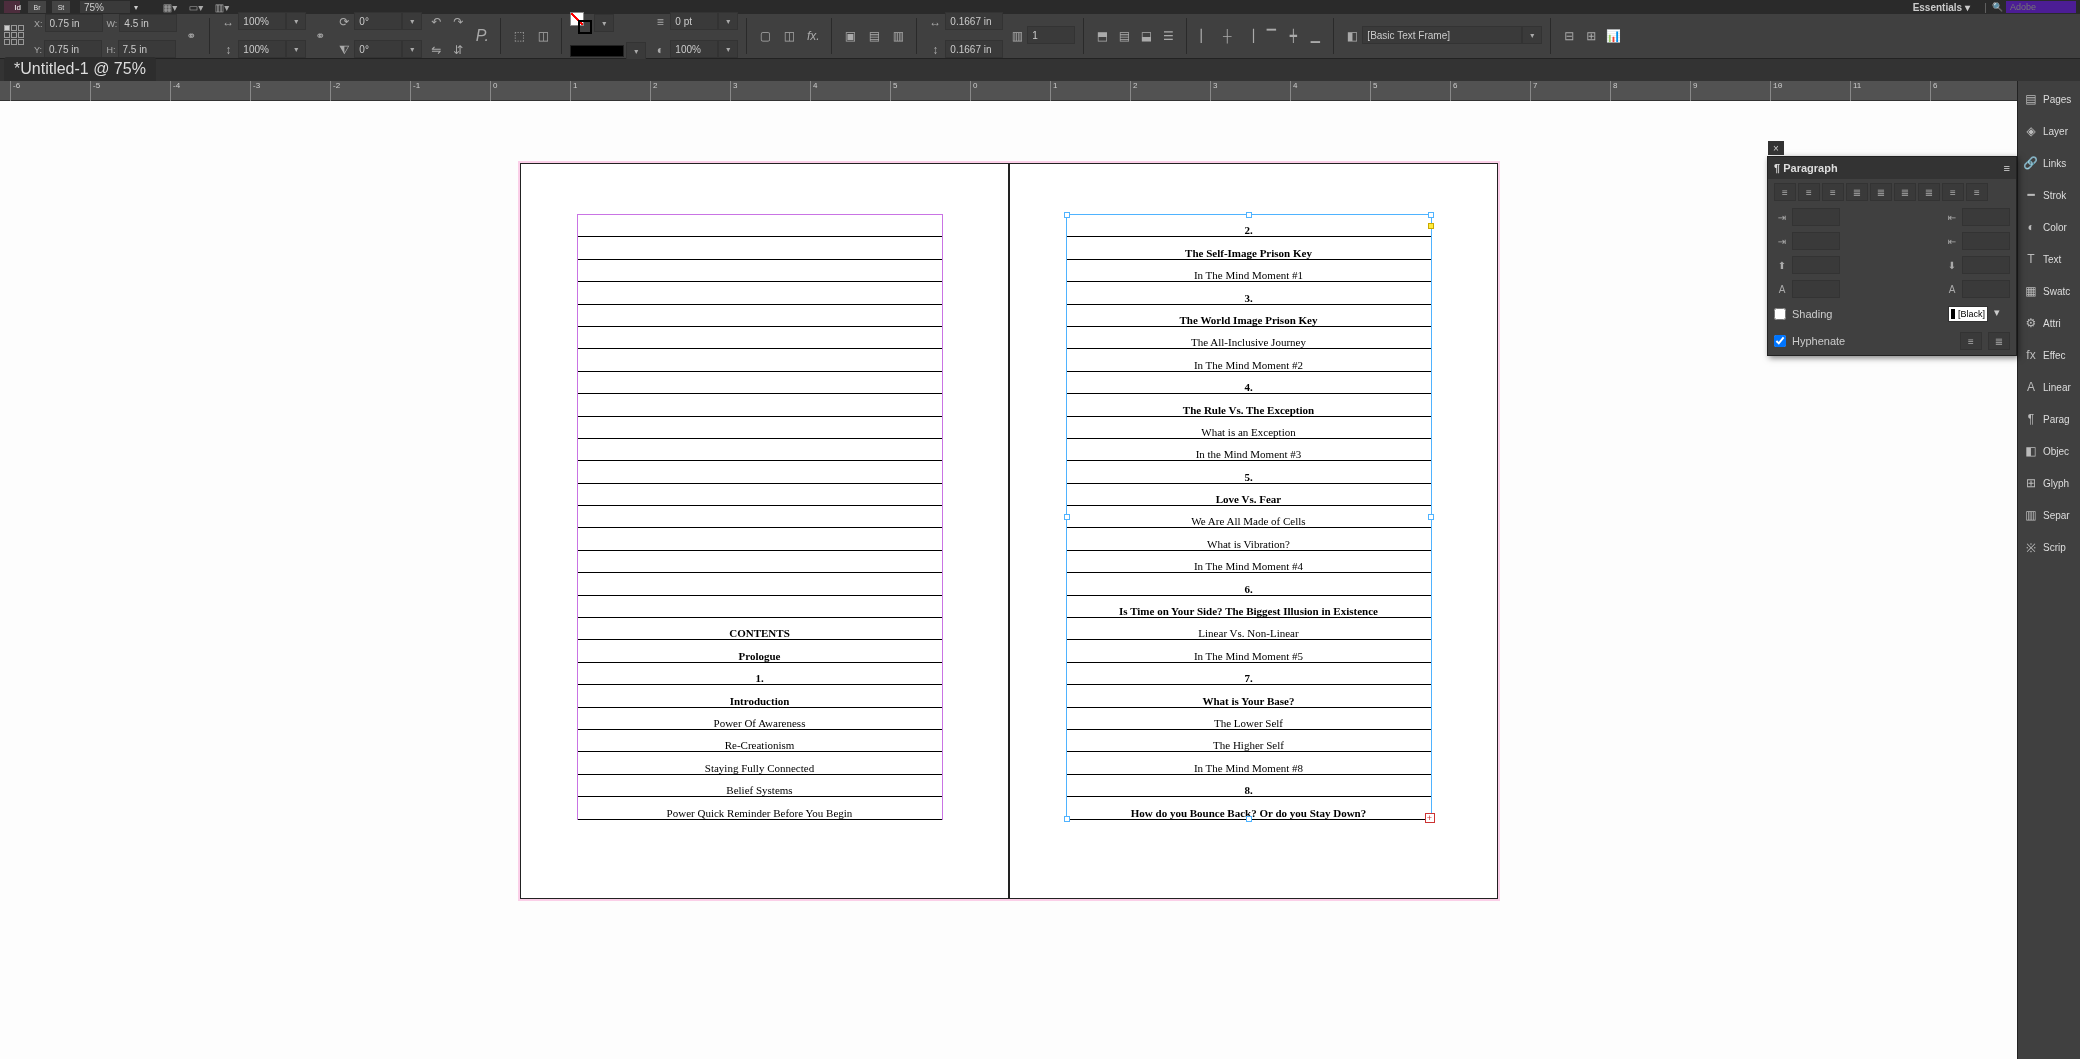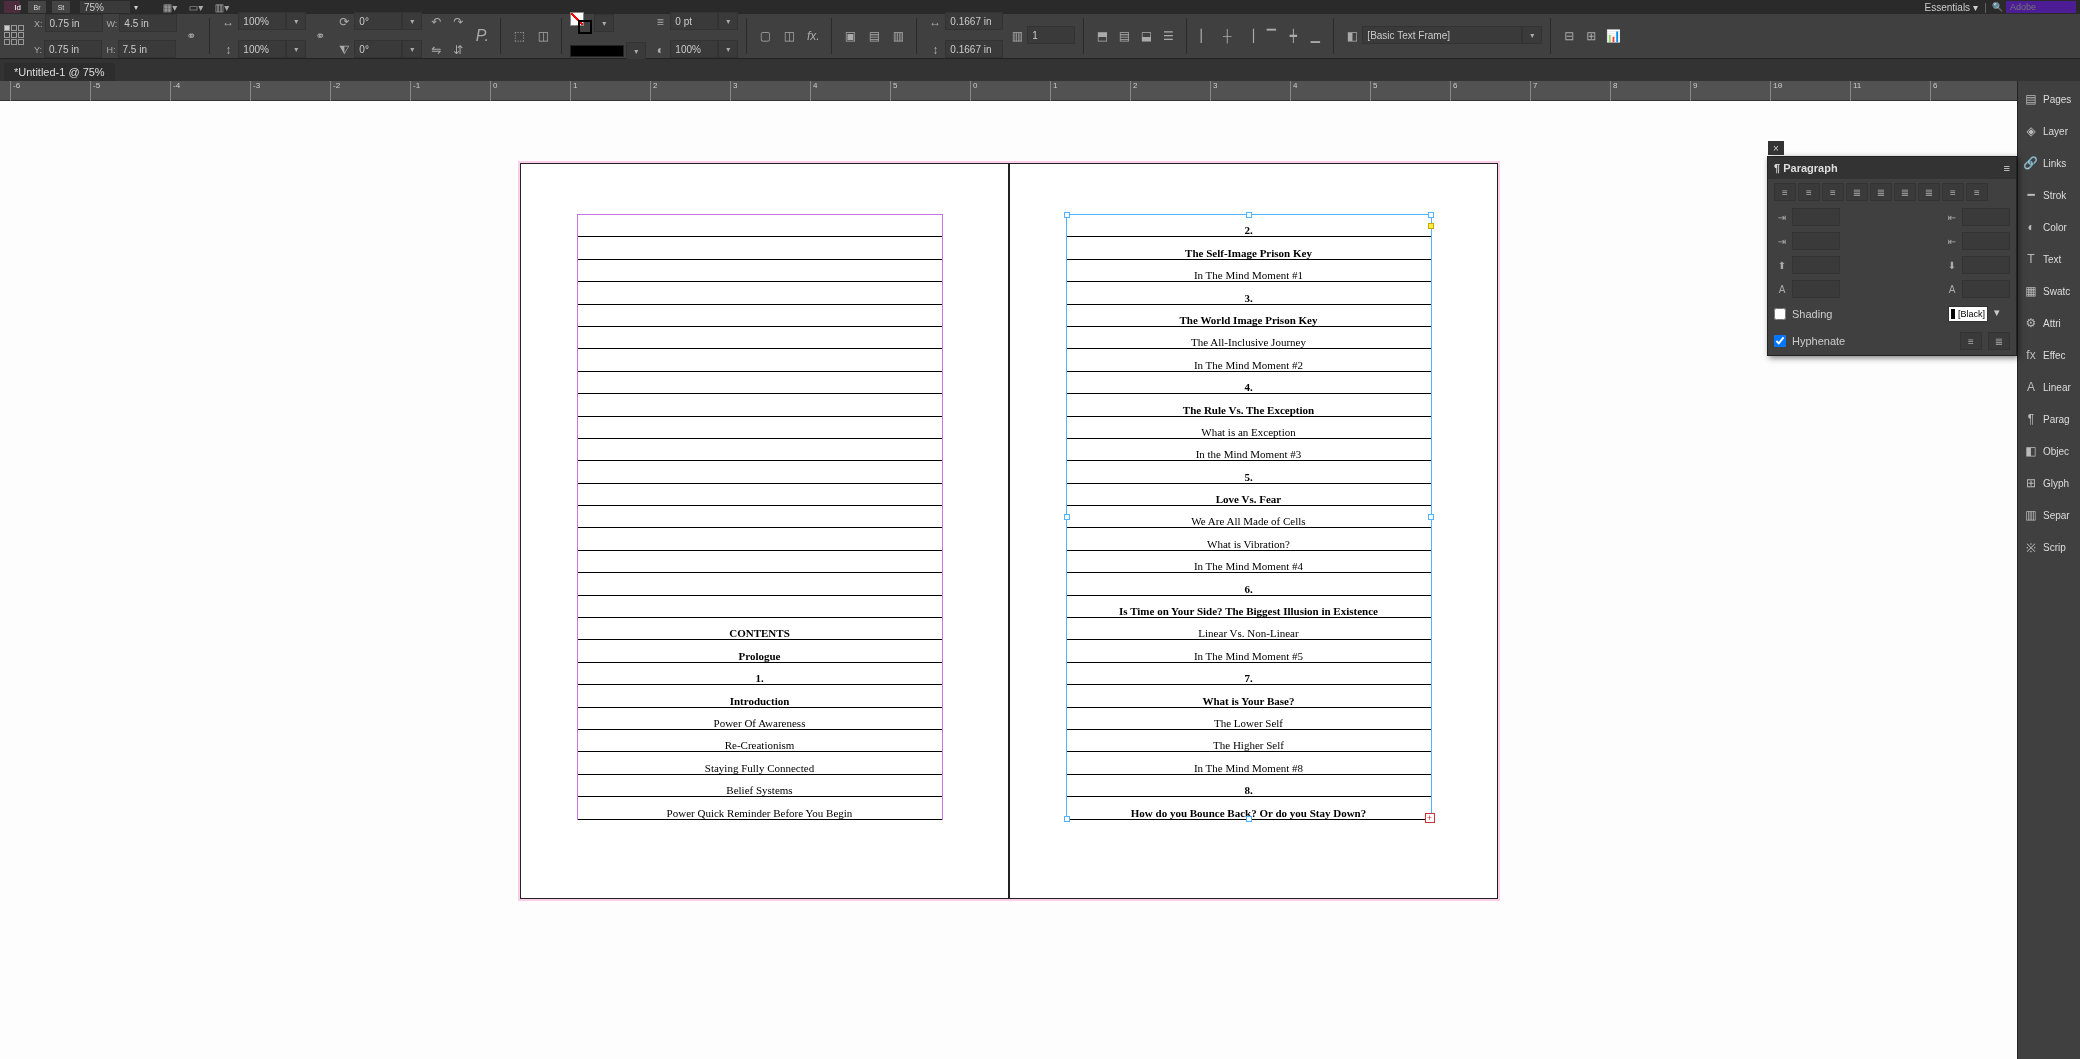--- a/index.html
+++ b/index.html
@@ -5,21 +5,21 @@
   * { box-sizing: border-box; margin: 0; padding: 0; }
   body { font-family: "Segoe UI", Arial, sans-serif; font-size: 11px; background: #333; color: #ccc; overflow: hidden; width: 2080px; height: 1059px; }
   .top-app { height: 14px; background: #2a2a2a; display: flex; align-items: center; padding: 0 4px; }
   .top-app .id-logo { width: 16px; height: 12px; background: #4d2d3d; color: #fff; font-size: 8px; display: flex; align-items: center; justify-content: center; margin-right: 8px; padding-left: 11px; }
   .top-app .mini-btn { width: 18px; height: 12px; background: #444; margin-right: 6px; display:flex;align-items:center;justify-content:center;font-size:7px;color:#ddd; }
   .top-app .zoom { background:#3a3a3a;border:none;color:#ccc;font-size:10px;width:50px;height:12px;padding:0 4px;margin-left:4px; }
   .top-app .chev { font-size:8px;margin:0 4px; }
   .top-app .v-icons { margin-left: 20px; display:flex; gap:10px; }
   .top-app .v-icons div { width:16px;height:12px;display:flex;align-items:center;justify-content:center;font-size:10px;color:#aaa; }
   .top-app .spacer { flex:1; }
-  .top-app .workspace { font-size:10px;font-weight:400;margin-right:0; }
+  .top-app .workspace { font-size:10px;font-weight:700;margin-right:8px; }
   .top-app .search-adobe { background:#4c1d95;border:none;color:#aaa;font-size:9px;width:70px;height:12px;padding:0 4px; }
 
   .control { height: 45px; background: #404040; display: flex; align-items: center; padding: 0 4px; gap: 4px; border-bottom:1px solid #222; }
   .control .refpoint { width:22px;height:22px;display:grid;grid-template-columns:repeat(3,6px);grid-template-rows:repeat(3,6px);gap:1px;margin-right:4px; }
   .control .refpoint div { width:6px;height:6px;border:1px solid #999;background:#404040; }
   .control .refpoint .sel { background:#ccc; }
   .control .vert-group { display:flex;flex-direction:column;gap:8px; }
   .control .lbl { font-size:9px;color:#aaa;margin-right:2px; }
   .control input.num { background:#3a3a3a;border:1px solid #333;color:#ccc;font-size:10px;width:58px;height:18px;padding:0 4px; }
   .control input.numw { width:48px; }
@@ -28,21 +28,21 @@
   .control .iconb { width:20px;height:20px;display:flex;align-items:center;justify-content:center;color:#aaa;font-size:12px; cursor:pointer; }
   .control .sep { width:1px;height:36px;background:#2a2a2a;margin:0 4px; }
   .control .fill-stroke { position:relative;width:22px;height:22px; }
   .control .fill-sw { position:absolute;top:0;left:0;width:14px;height:14px;background:#fff;border:1px solid #888; }
   .control .fill-sw.none::after { content:"";position:absolute;inset:0;background:linear-gradient(45deg,transparent 45%,red 45%,red 55%,transparent 55%); }
   .control .stroke-sw { position:absolute;bottom:0;right:0;width:14px;height:14px;background:#000;border:1px solid #888; }
   .control .strokebar { width:54px;height:12px;background:linear-gradient(to right,#000 0%,#000 100%);border:1px solid #222; }
   .control .p-style input { width:130px; }
 
   .tabbar { height: 22px; background: #333; display:flex;align-items:flex-end; padding:0 4px; }
-  .tab { background:#r; color:#ddd; font-size:11px; padding:3px 10px; border-radius:3px 3px 0 0; background:#2d2d2d; }
+  .tab { background:#r; color:#ddd; font-size:16px; padding:3px 10px; border-radius:3px 3px 0 0; background:#2d2d2d; }
 
   .main { display:flex; height: calc(1059px - 14px - 45px - 22px); }
   .doc-area { flex:1; background:#fff; position:relative; overflow:hidden; }
   .hruler { height:20px;background:#525252;position:relative;border-bottom:1px solid #333; }
   .hruler .tick { position:absolute;top:0;height:20px;border-left:1px solid #888;font-size:8px;color:#ccc;padding-left:2px; display:flex;align-items:flex-start; }
   .canvas-wrap { position:absolute;top:20px;left:0;right:0;bottom:0;background:#fdfdfd;overflow:auto; }
   .pasteboard { width:100%; height:1200px; background:#fdfdfd; position:relative; padding-top:60px; }
   .spread { width:982px;height:740px;margin:0 auto;position:relative;border:2px solid #fbcfe8;display:flex; background:#fff; }
   .page { width:489px;height:736px;border:1px solid #222;position:relative;background:#fff; }
   .page + .page { border-left:1px solid #222; }

